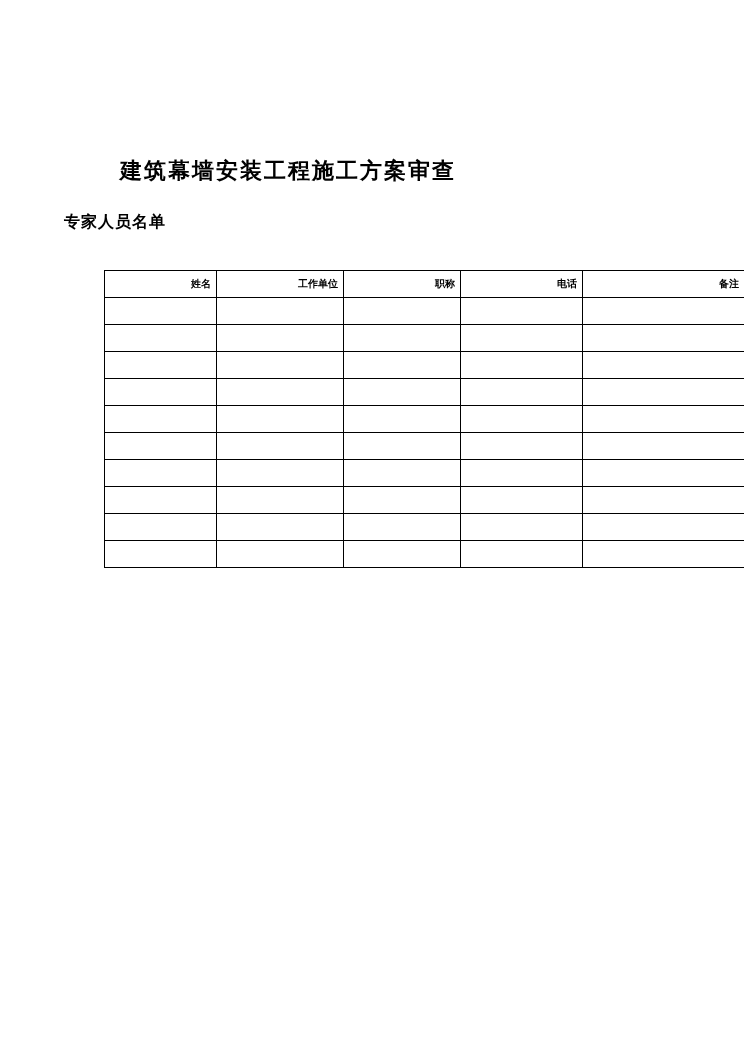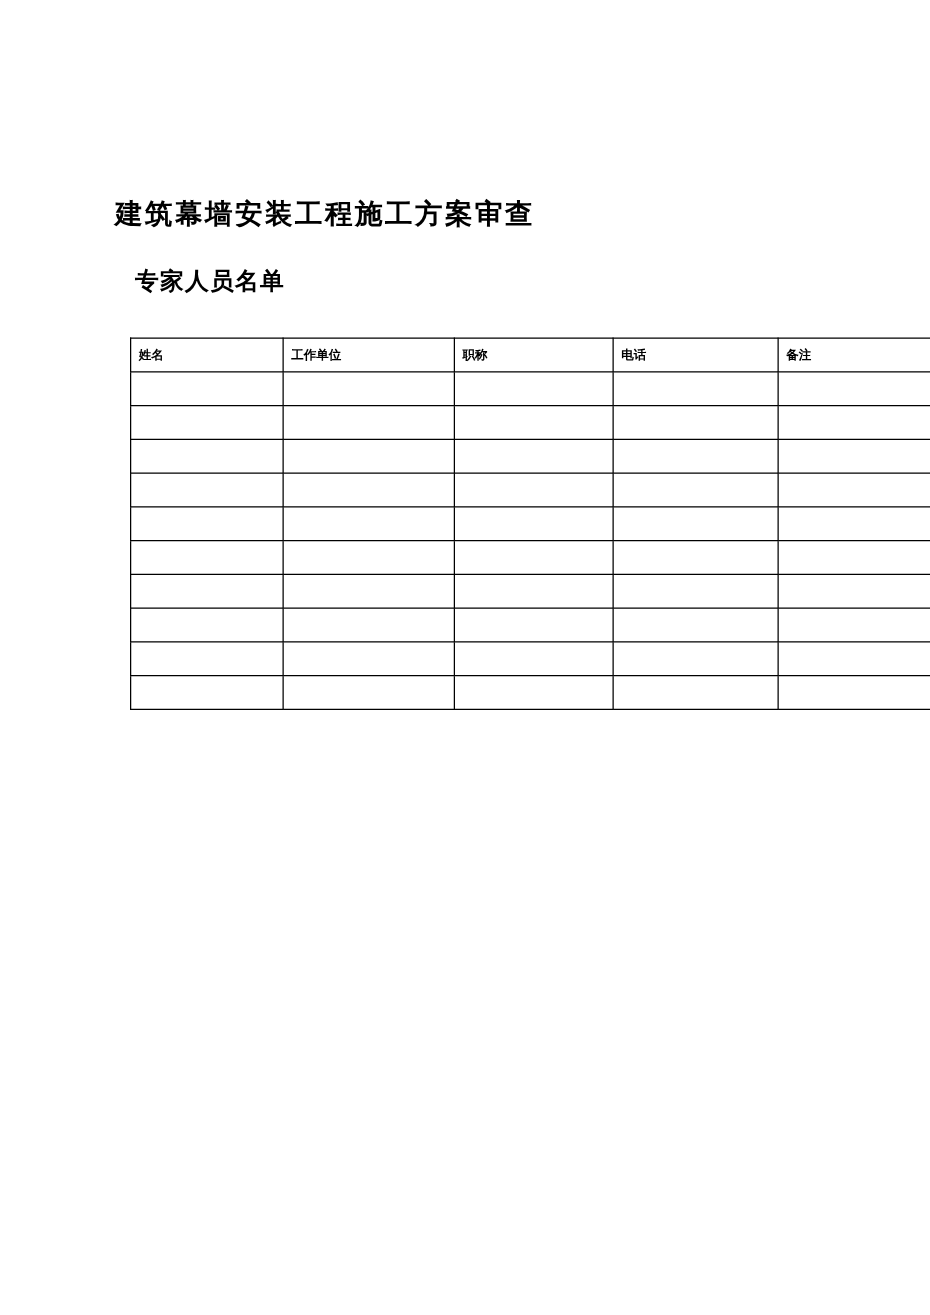--- a/index.html
+++ b/index.html
@@ -19,54 +19,53 @@
     position: absolute;
     top: 0;
     left: 0;
     width: 744px;
     height: 1052px;
     background: #ffffff;
   }
   .doc-title {
     position: absolute;
     top: 156px;
-    left: 92px;
+    left: 120px;
     font-size: 22px;
     font-weight: bold;
     letter-spacing: 2px;
     font-family: Liberation Sans, sans-serif;
     white-space: nowrap;
   }
   .doc-subtitle {
     position: absolute;
     top: 212px;
     left: 64px;
-    font-size: 19px;
+    font-size: 16px;
     font-weight: bold;
     letter-spacing: 1px;
     font-family: "DejaVu Serif", "Liberation Serif", serif;
     white-space: nowrap;
-    margin-left: 44px;
   }
   .roster-table {
     position: absolute;
     top: 270px;
     left: 104px;
     width: 580px;
     border-collapse: collapse;
     table-layout: fixed;
   }
   .roster-table td,
   .roster-table th {
     border: 1px solid #000000;
     height: 26px;
-    padding: 0 15px 0 6px;
+    padding: 0 5px 0 6px;
     font-size: 10px;
     font-weight: bold;
-    text-align: left;
+    text-align: right;
     vertical-align: middle;
     font-family: Liberation Mono, monospace;
   }
   .roster-table tbody td {
     font-weight: normal;
   }
   .col-name    { width: 100px; }
   .col-unit    { width: 115px; }
   .col-title   { width: 105px; }
   .col-phone   { width: 110px; }

